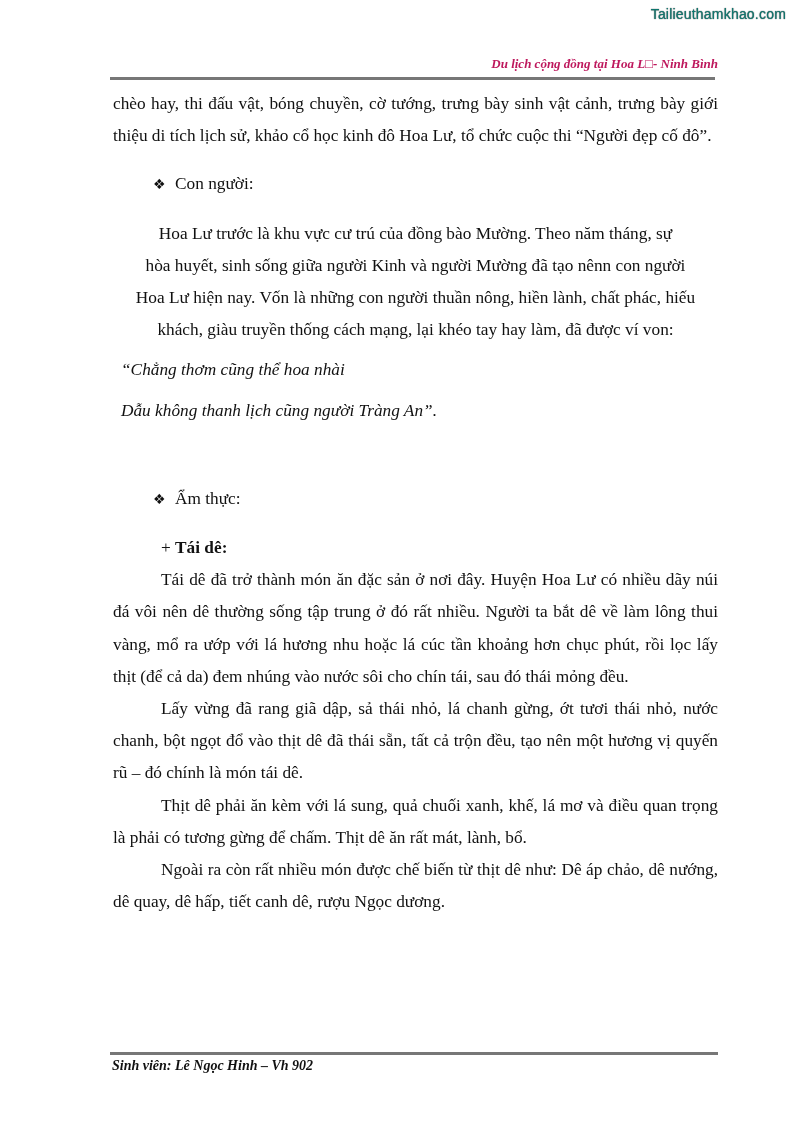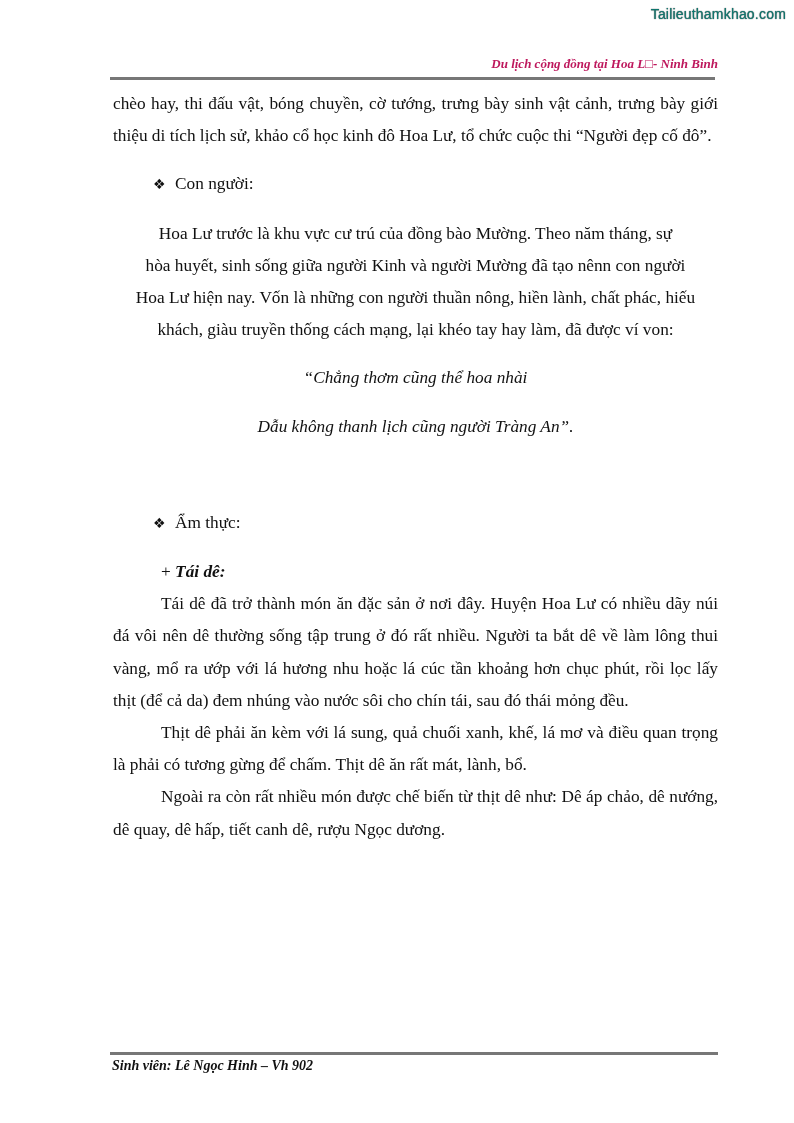--- a/index.html
+++ b/index.html
@@ -10,22 +10,22 @@
     .running-header { position: absolute; top: 56px; right: 76px; font-family: "Liberation Serif", serif;
                       font-style: italic; font-weight: bold; font-size: 13px; color: #be185d; }
     .header-rule { position: absolute; top: 77px; left: 110px; width: 605px; height: 3px; background: #777; }
     .content { position: absolute; top: 88px; left: 113px; width: 605px; font-size: 17.3px; line-height: 32.2px; }
     .p { margin: 0; text-align: justify; }
     .indent { text-indent: 48px; }
     .center { text-align: center; }
     .heading { margin: 16px; font-weight: normal; padding-left: 24px; }
     .heading .bullet { display: inline-block; width: 22px; font-size: 14px; }
     .sub { margin: 0; padding-left: 48px; }
-    .sub b { font-style: italic; }
-    .poem { margin: 16px; text-align: center; font-style: italic; }
+    .sub b { }
+    .poem { margin: 8px; font-style: italic; }
     .spacer { height: 32px; }
     .footer-rule { position: absolute; top: 1052px; left: 110px; width: 608px; height: 3px; background: #777; }
     .footer { position: absolute; top: 1058px; left: 112px; font-style: italic; font-weight: bold; font-size: 14px; }
   </style>
 </head>
 <body>
 
 <div class="watermark">Tailieuthamkhao.com</div>
 <div class="running-header">Du lịch cộng đồng tại Hoa L□- Ninh Bình</div>
 <div class="header-rule"></div>
@@ -45,18 +45,19 @@
 
   <div class="spacer"></div>
 
   <p class="heading">
     <span class="bullet">❖</span><span>Ẩm thực:</span>
   </p>
   <p class="sub">
     <span>+ </span><b>Tái dê:</b>
   </p>
   <p class="p indent">Tái dê đã trở thành món ăn đặc sản ở nơi đây. Huyện Hoa Lư có nhiều dãy núi đá vôi nên dê thường sống tập trung ở đó rất nhiều. Người ta bắt dê về làm lông thui vàng, mổ ra ướp với lá hương nhu hoặc lá cúc tần khoảng hơn chục phút, rồi lọc lấy thịt (để cả da) đem nhúng vào nước sôi cho chín tái, sau đó thái mỏng đều.</p>
+  <p class="p indent">Lấy vừng đã rang giã dập, sả thái nhỏ, lá chanh gừng, ớt tươi thái nhỏ, nước chanh, bột ngọt đổ vào thịt dê đã thái sẵn, tất cả trộn đều, tạo nên một hương vị quyến rũ – đó chính là món tái dê.</p>
   <p class="p indent">Thịt dê phải ăn kèm với lá sung, quả chuối xanh, khế, lá mơ và điều quan trọng là phải có tương gừng để chấm. Thịt dê ăn rất mát, lành, bổ.</p>
   <p class="p indent">Ngoài ra còn rất nhiều món được chế biến từ thịt dê như: Dê áp chảo, dê nướng, dê quay, dê hấp, tiết canh dê, rượu Ngọc dương.</p>
 </div>
 
 <div class="footer-rule"></div>
 <div class="footer">Sinh viên: Lê Ngọc Hinh – Vh 902</div>
 
 </body></html>

